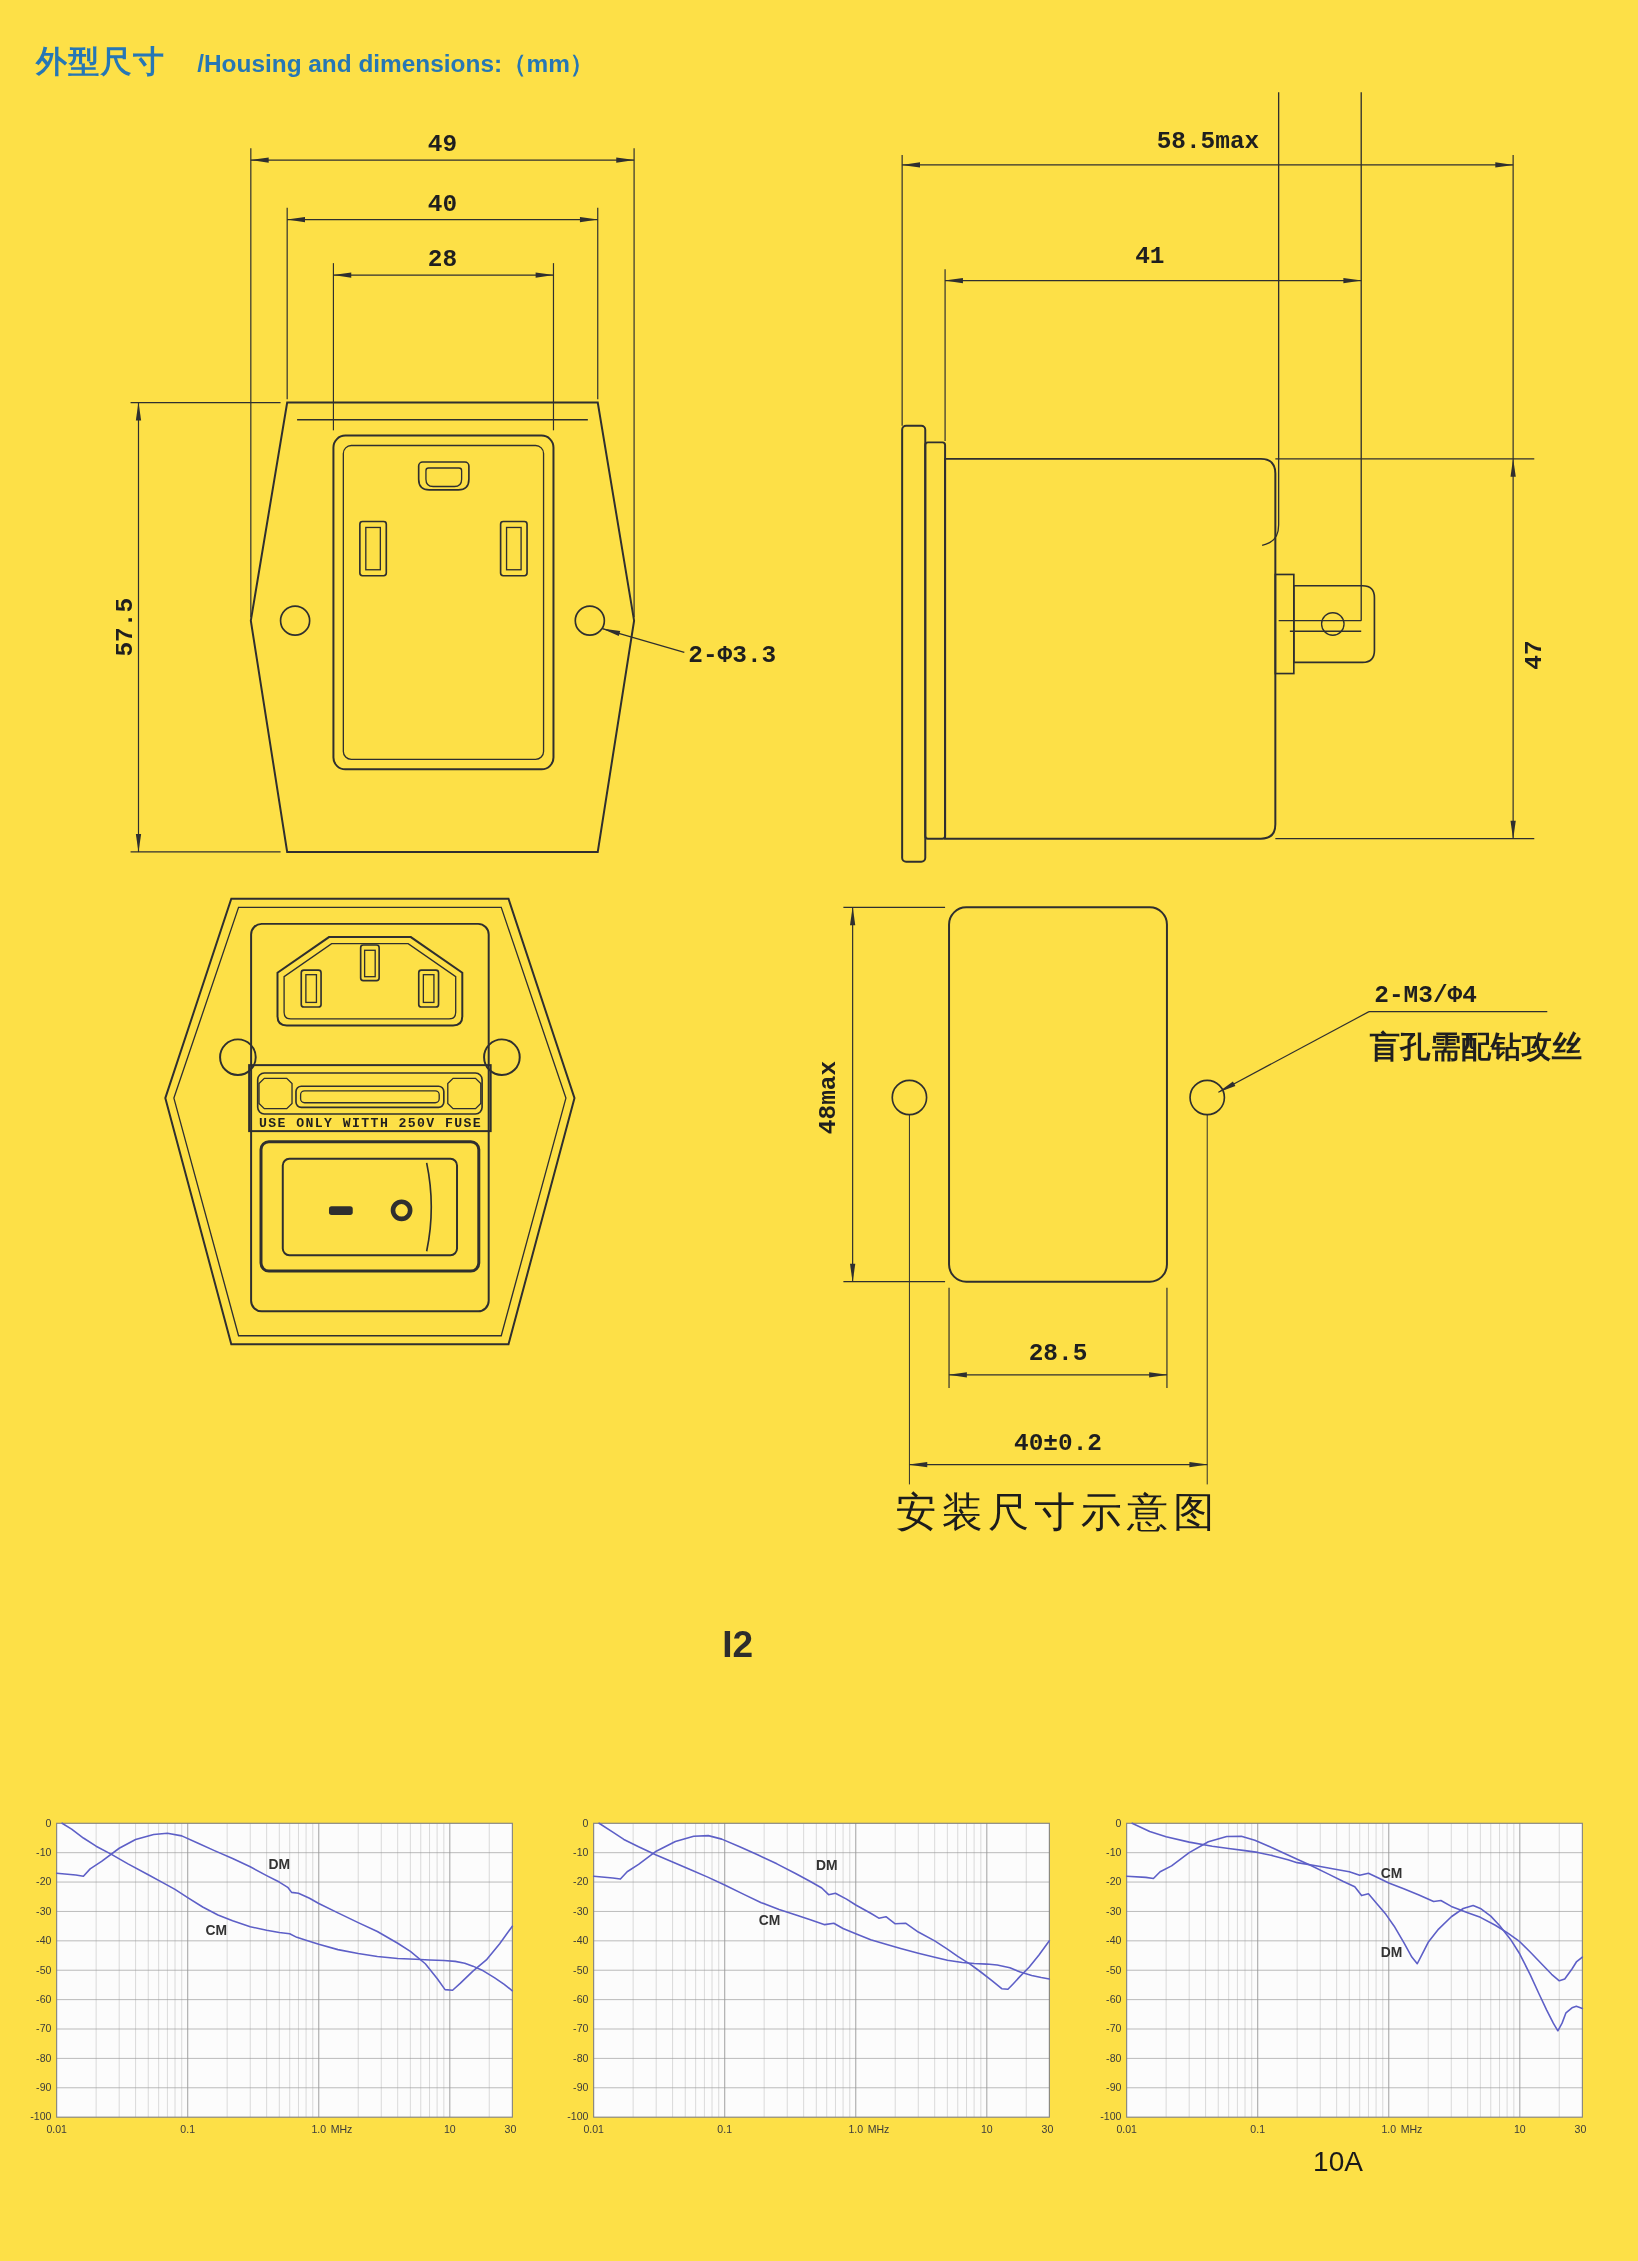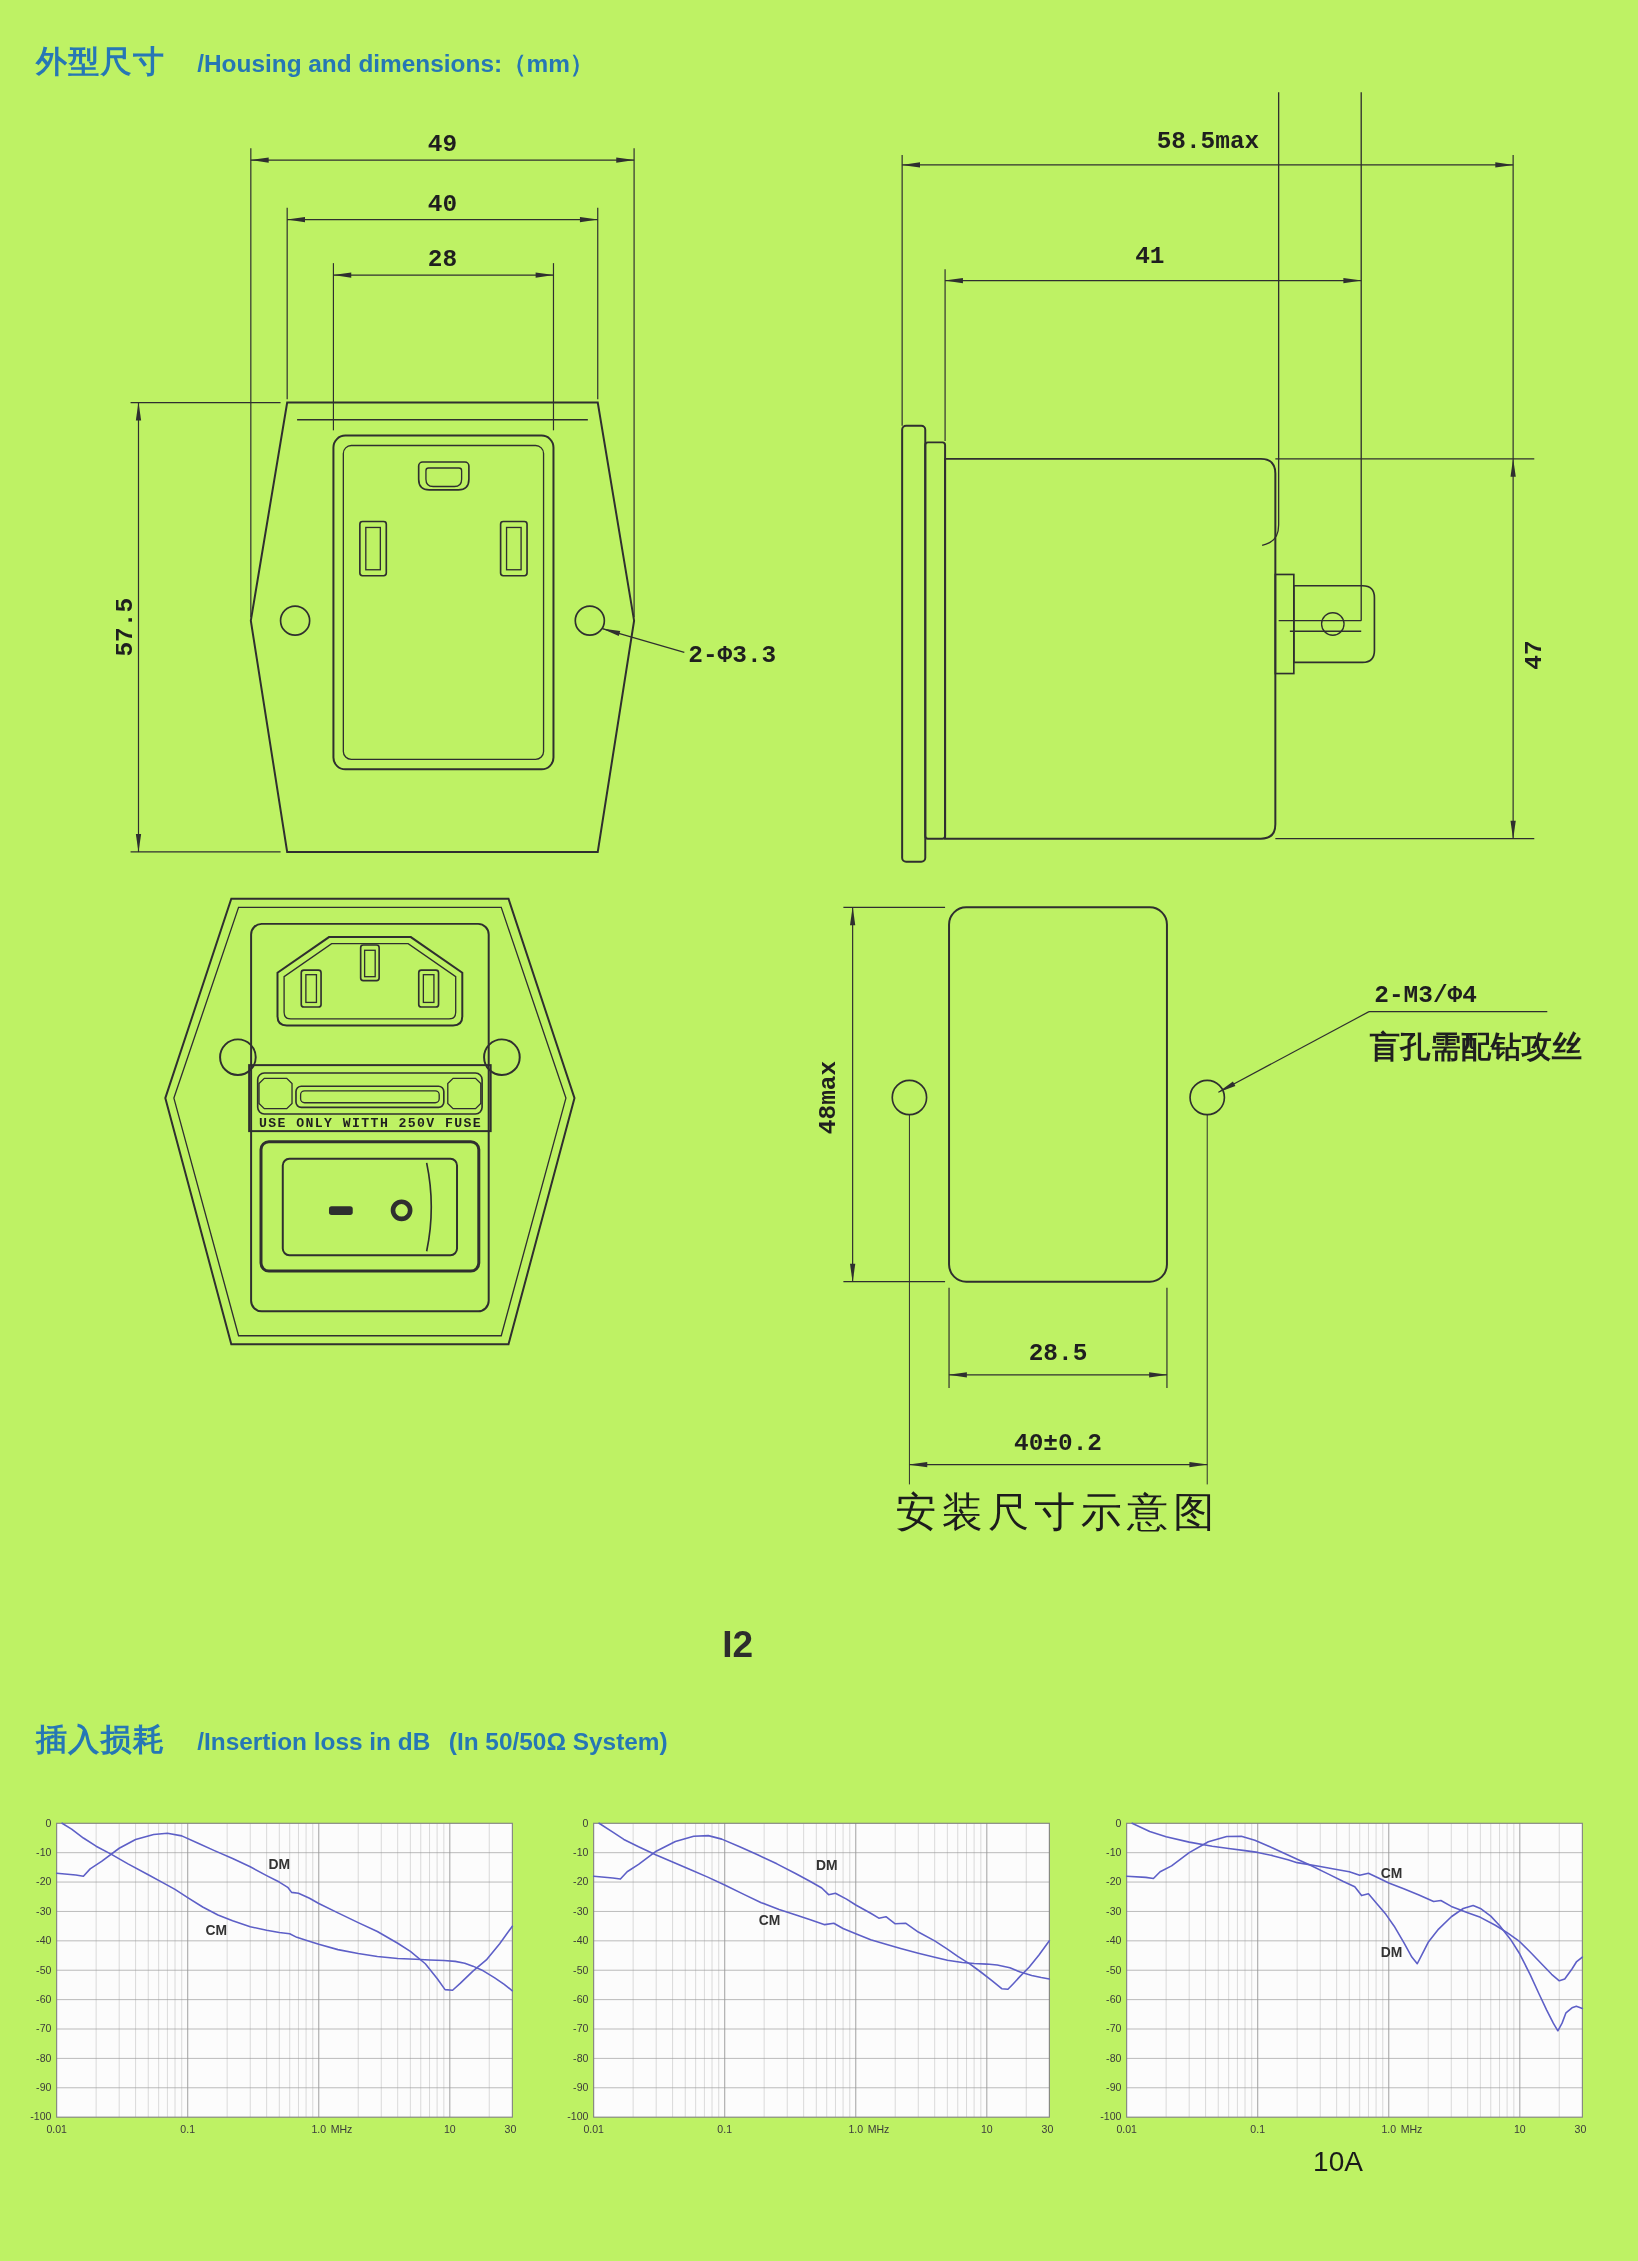--- a/index.html
+++ b/index.html
@@ -1,17 +1,17 @@
 <!DOCTYPE html>
 <html style="font-size:10.6px"><head>
 <meta charset="utf-8">
 <style>
   html,body{margin:0;padding:0;background:#ffffff;}
   body{width:1638px;height:2261px;position:relative;font-family:"Liberation Sans",sans-serif;overflow:hidden;}
-  .page{position:absolute;inset:0;background:#bef264;}
+  .page{position:absolute;inset:0;background:#fde047;}
 
   
   .sec-head{position:absolute;left:36px;display:flex;align-items:baseline;color:#2677b5;white-space:nowrap;}
   .sec-head .zh{font-size:31px;font-weight:700;letter-spacing:1.3px;}
   .sec-head .rest{font-size:24.4px;font-weight:700;margin-left:32px;}
   .sec-head .note{font-size:24.4px;font-weight:700;margin-left:18.5px;}
   #head1{top:41px;}
   #head2{top:1719px;}
 
   
@@ -194,25 +194,20 @@
 
     <line class="dl" x1="1162" y1="222" x2="892" y2="222"></line>
     <line class="dl" x1="892" y1="222" x2="664" y2="344" marker-end="url(#ma)"></line>
     <text class="dim-text" x="900" y="208" text-anchor="start">2-M3/Φ4</text>
     <text class="cjk-callout" x="893" y="290" text-anchor="start">盲孔需配钻攻丝</text>
   </svg>
 
   <div class="caption-zh">安装尺寸示意图</div>
   <div class="model-label">I2</div>
 
-  <div class="sec-head" id="head2">
-    <span class="zh">插入损耗</span>
-      <span class="rest">/Insertion loss in dB</span>
-      <span class="note">(In 50/50Ω System)</span>
-  </div>
 
   <div class="chart" id="chart0">
     <svg width="502" height="317" viewBox="0 0 760 480">
         <rect x="60" y="8" width="690" height="445" fill="#fcfcfc"></rect>
         <line x1="119.73639737935841" y1="8" x2="119.73639737935841" y2="453" stroke="#c9c9c9" stroke-width="1"></line>
         <line x1="154.67994977446057" y1="8" x2="154.67994977446057" y2="453" stroke="#c9c9c9" stroke-width="1"></line>
         <line x1="179.47279475871682" y1="8" x2="179.47279475871682" y2="453" stroke="#c9c9c9" stroke-width="1"></line>
         <line x1="198.70361936248804" y1="8" x2="198.70361936248804" y2="453" stroke="#c9c9c9" stroke-width="1"></line>
         <line x1="214.416347153819" y1="8" x2="214.416347153819" y2="453" stroke="#c9c9c9" stroke-width="1"></line>
         <line x1="227.70126920893077" y1="8" x2="227.70126920893077" y2="453" stroke="#c9c9c9" stroke-width="1"></line>

